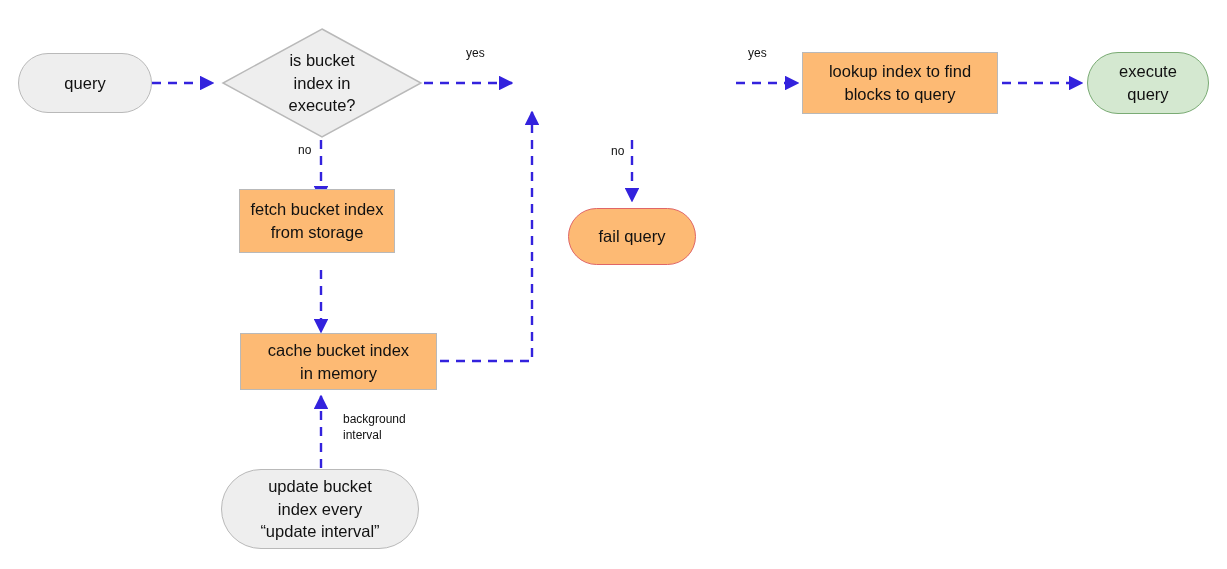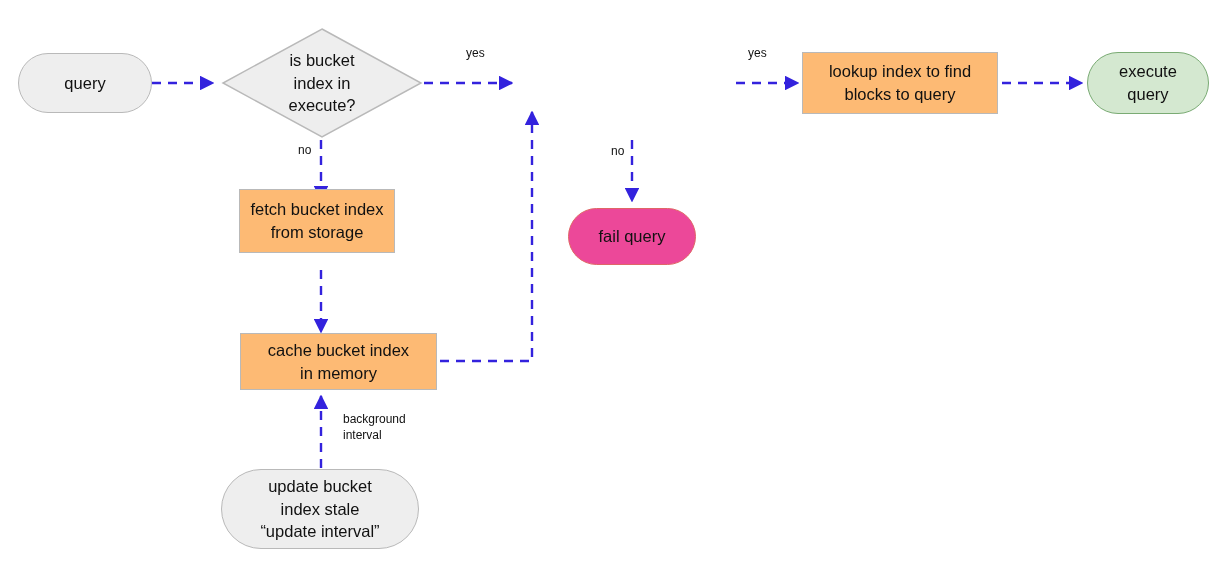--- a/index.html
+++ b/index.html
@@ -43,21 +43,21 @@
   .shape-rect {
     background: #fdba74;
     border: 1.3px solid #b9b9b9;
   }
   .shape-stadium {
     background: #eeeeee;
     border: 1.3px solid #b9b9b9;
     border-radius: 999px;
   }
   .shape-stadium.fail {
-    background: #ec4899;
+    background: #fdba74;
     border-color: #e06666;
   }
   .shape-stadium.success {
     background: #d4e8d0;
     border-color: #7aab74;
   }
   .diamond {
     position: absolute;
     z-index: 2;
   }
@@ -141,21 +141,21 @@
   <div class="node shape-rect" style="left:223px; top:333px; width:197px; height:57px;margin-left:17px;">
     <span class="label">cache bucket index
 in memory</span>
   </div>
 
   <div class="edge-label" style="left:343px; top:411px;">background
 interval</div>
 
   <div class="node shape-stadium" style="left:221px; top:469px; width:198px; height:80px;">
     <span class="label">update bucket
-index stale
+index every
 “update interval”</span>
   </div>
 
 
   <div class="edge-label" style="left:611px; top:143px;">no</div>
 
   <div class="edge-label" style="left:748px; top:45px;">yes</div>
 
   <div class="node shape-stadium fail" style="left:568px; top:208px; width:128px; height:57px;">
     <span class="label">fail query</span>

